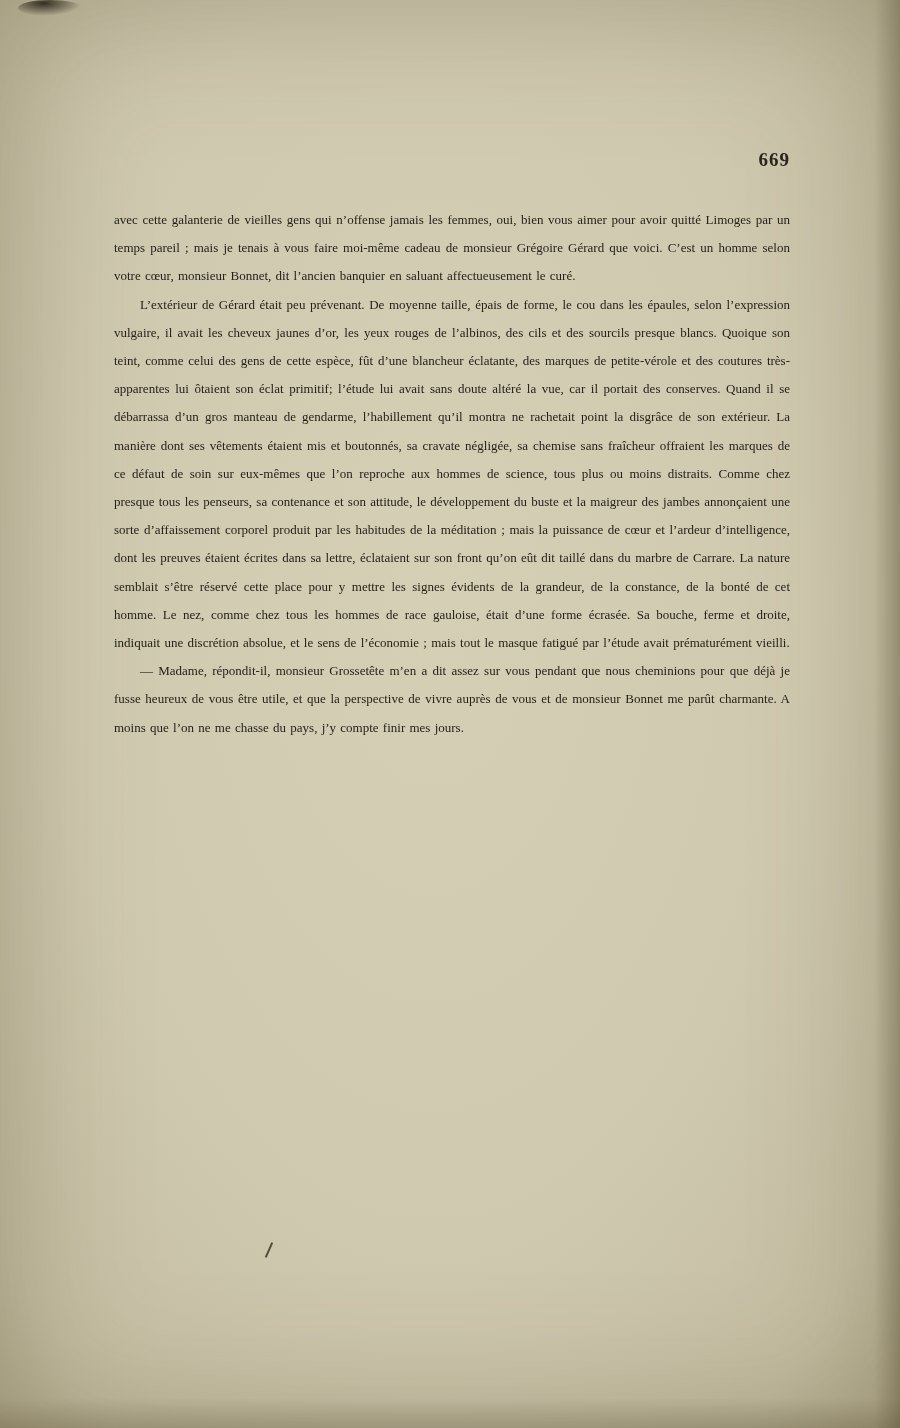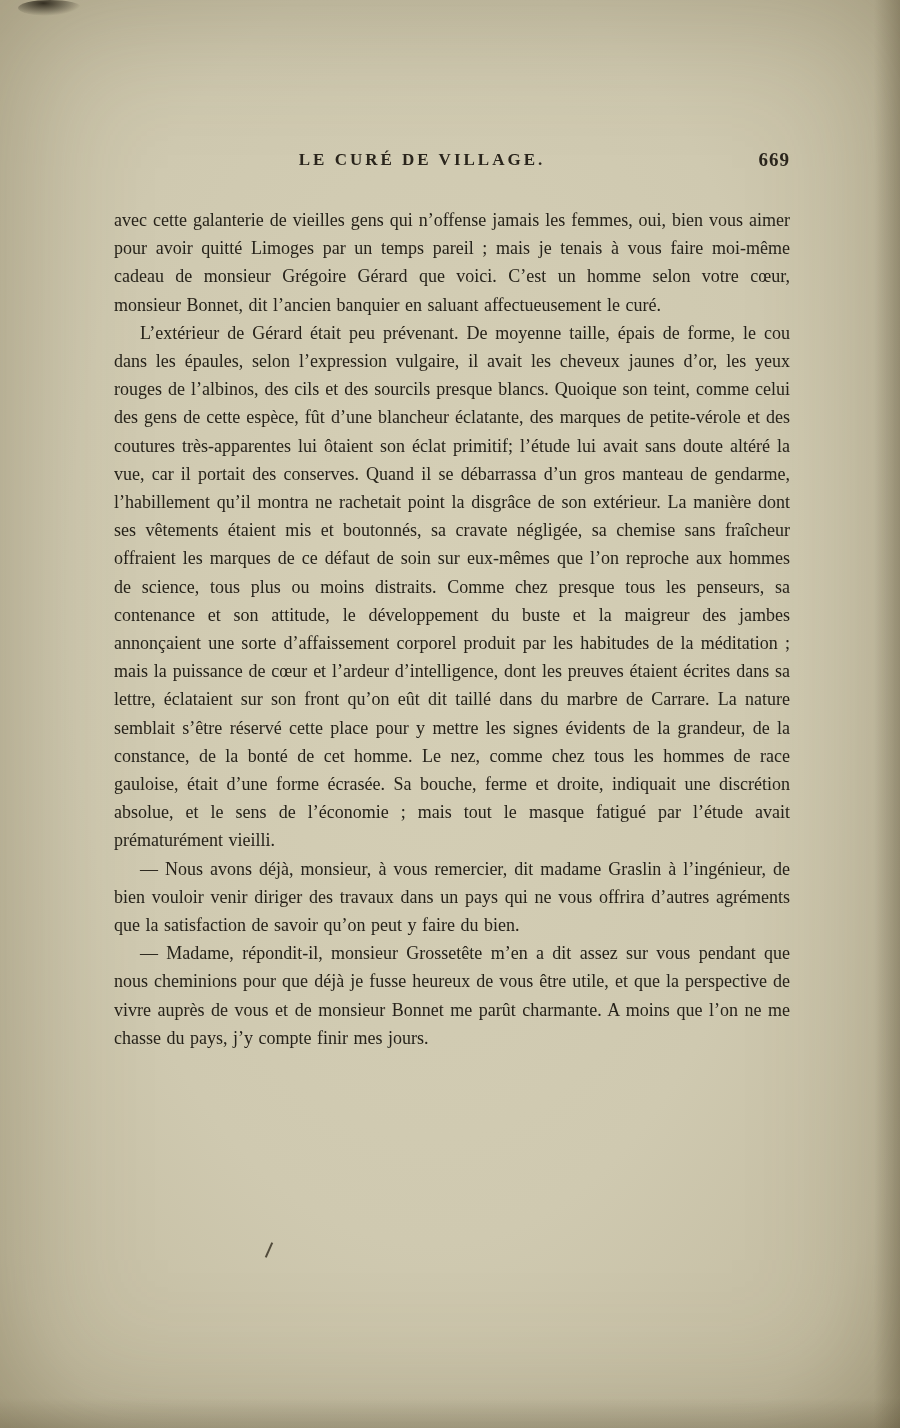--- a/index.html
+++ b/index.html
@@ -73,21 +73,21 @@
     position: absolute;
     right: 0;
     top: -1px;
     font-size: 19px;
     font-weight: bold;
     letter-spacing: 1px;
     color: #2a251c;
   }
   .body-text p {
     margin: 0;
-    font-size: 18px;
+    font-size: 13px;
     line-height: 28.2px;
     text-align: justify;
     color: #26221a;
     word-spacing: 1px;
   }
   .body-text p.indented {
     text-indent: 26px;
   }
 </style>
 </head>
@@ -96,25 +96,23 @@
 <div class="page">
 
   <div class="artifact-top-left"></div>
   <div class="scan-edge-right"></div>
   <div class="scan-edge-bottom"></div>
   <div class="artifact-stray-mark"></div>
 
   <div class="content">
 
     <div class="running-head">
-      <div class="running-title">LE CURÉ DE VILLAGE.</div>
       <div class="running-page-number">669</div>
     </div>
 
     <div class="body-text">
       <p>avec cette galanterie de vieilles gens qui n’offense jamais les femmes, oui, bien vous aimer pour avoir quitté Limoges par un temps pareil ; mais je tenais à vous faire moi-même cadeau de monsieur Grégoire Gérard que voici. C’est un homme selon votre cœur, monsieur Bonnet, dit l’ancien banquier en saluant affectueusement le curé.</p>
       <p class="indented">L’extérieur de Gérard était peu prévenant. De moyenne taille, épais de forme, le cou dans les épaules, selon l’expression vulgaire, il avait les cheveux jaunes d’or, les yeux rouges de l’albinos, des cils et des sourcils presque blancs. Quoique son teint, comme celui des gens de cette espèce, fût d’une blancheur éclatante, des marques de petite-vérole et des coutures très-apparentes lui ôtaient son éclat primitif; l’étude lui avait sans doute altéré la vue, car il portait des conserves. Quand il se débarrassa d’un gros manteau de gendarme, l’habillement qu’il montra ne rachetait point la disgrâce de son extérieur. La manière dont ses vêtements étaient mis et boutonnés, sa cravate négligée, sa chemise sans fraîcheur offraient les marques de ce défaut de soin sur eux-mêmes que l’on reproche aux hommes de science, tous plus ou moins distraits. Comme chez presque tous les penseurs, sa contenance et son attitude, le développement du buste et la maigreur des jambes annonçaient une sorte d’affaissement corporel produit par les habitudes de la méditation ; mais la puissance de cœur et l’ardeur d’intelligence, dont les preuves étaient écrites dans sa lettre, éclataient sur son front qu’on eût dit taillé dans du marbre de Carrare. La nature semblait s’être réservé cette place pour y mettre les signes évidents de la grandeur, de la constance, de la bonté de cet homme. Le nez, comme chez tous les hommes de race gauloise, était d’une forme écrasée. Sa bouche, ferme et droite, indiquait une discrétion absolue, et le sens de l’économie ; mais tout le masque fatigué par l’étude avait prématurément vieilli.</p>
-      <p class="indented">— Nous avons déjà, monsieur, à vous remercier, dit madame Graslin à l’ingénieur, de bien vouloir venir diriger des travaux dans un pays qui ne vous offrira d’autres agréments que la satisfaction de savoir qu’on peut y faire du bien.</p>
       <p class="indented">— Madame, répondit-il, monsieur Grossetête m’en a dit assez sur vous pendant que nous cheminions pour que déjà je fusse heureux de vous être utile, et que la perspective de vivre auprès de vous et de monsieur Bonnet me parût charmante. A moins que l’on ne me chasse du pays, j’y compte finir mes jours.</p>
     </div>
 
   </div>
 </div>
 
 </body></html>

